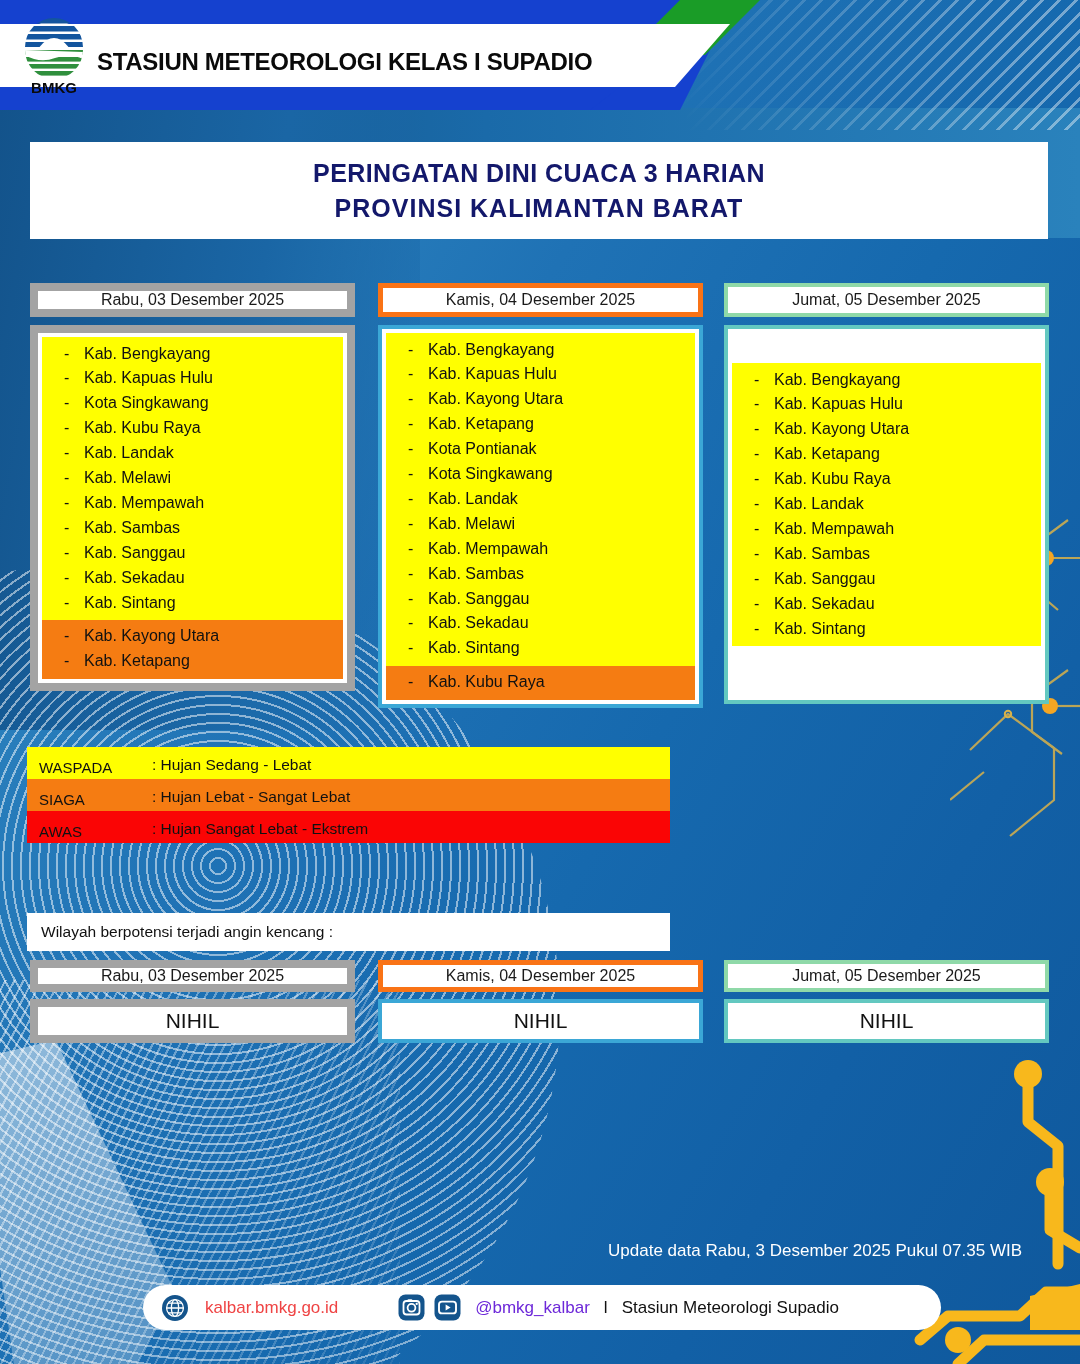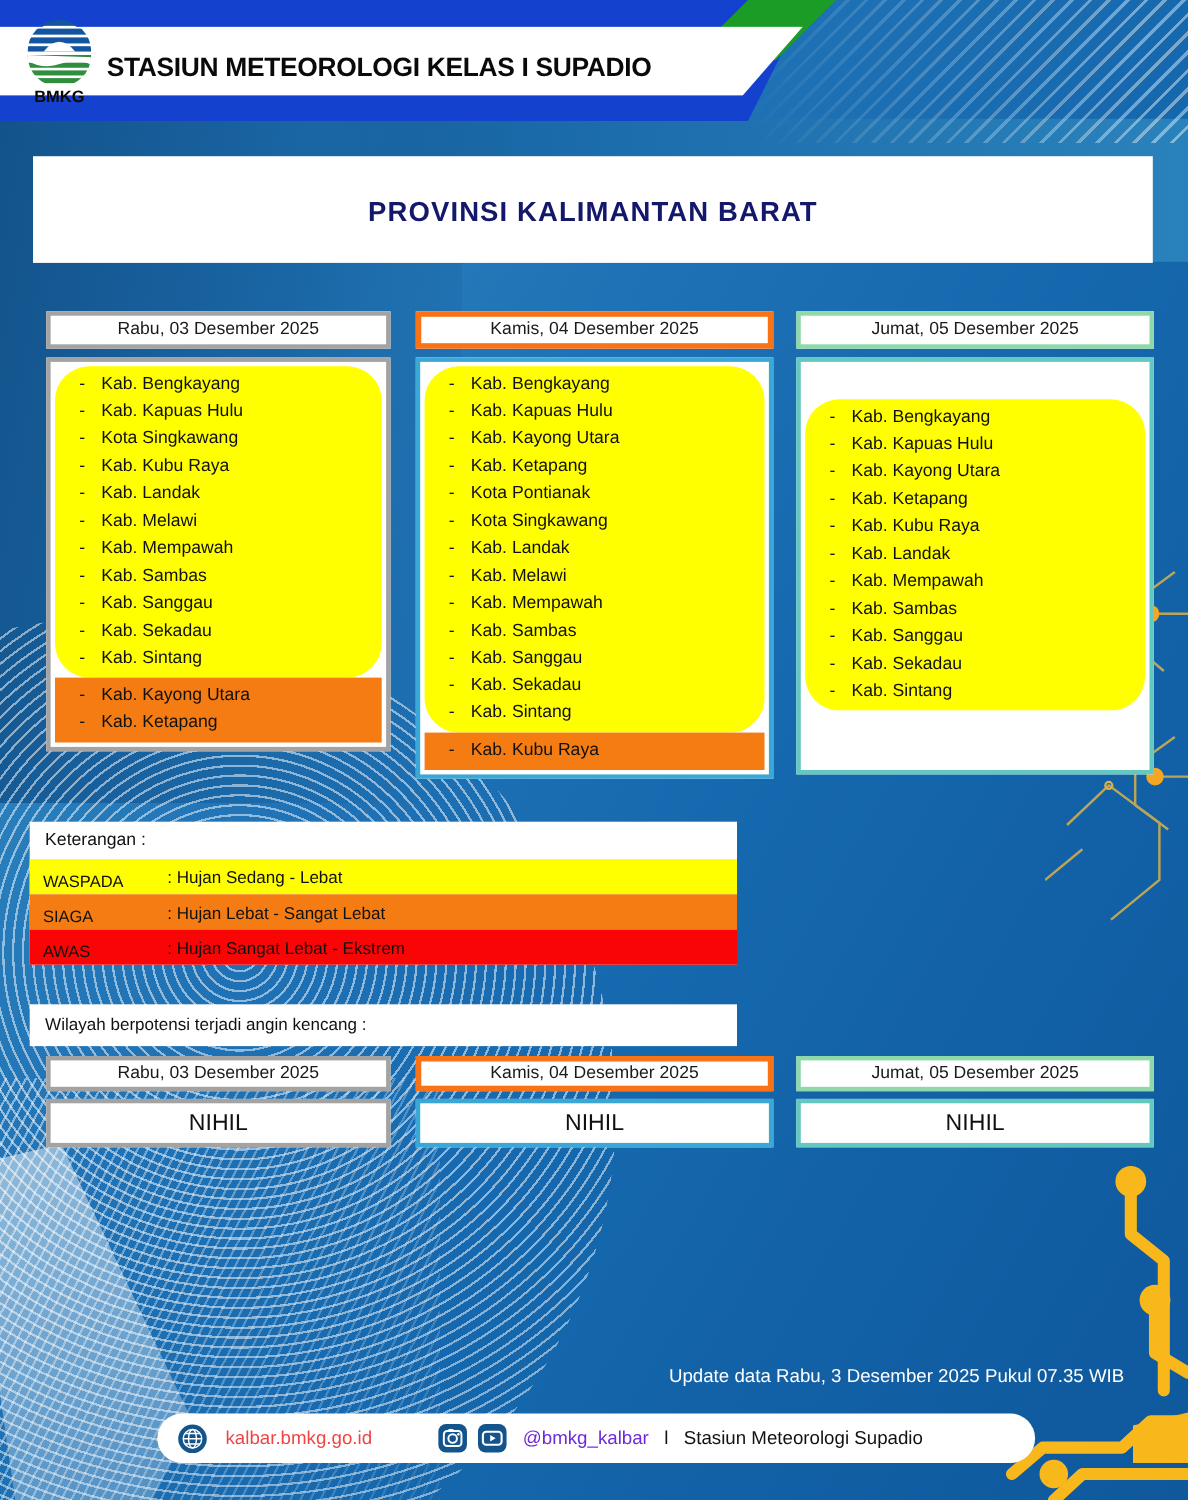--- a/index.html
+++ b/index.html
@@ -116,28 +116,28 @@
   .col.c1{ left:30px; }
   .col.c2{ left:378px; }
   .col.c3{ left:724px; }
 
   .col-head{
     height:34px; background:#ffffff;
     display:flex; align-items:center; justify-content:center;
     font-size:16px; color:#1a1a1a;
   }
   .col-body{ margin-top:8px; background:#ffffff; padding:4px; }
-  .b-red   { border:4px solid #a3a3a3;margin-left:12px; }
+  .b-red   { border:8px solid #a3a3a3; }
   .b-cyan  { border:5px solid #f97316; }
   .b-green { border:4px solid #8fd9a8; }
   .b-cyan2 { border:4px solid #3ba7d6; }
   .b-teal  { border:4px solid #63c8c0; }
 
   .grp{ padding:4px 0 5px 0; }
-  .grp.yellow{ background:#ffff00;border-radius:31px; }
+  .grp.yellow{ background:#ffff00; }
   .grp.orange{ background:#f57c12; }
   .grp li{
     list-style:none; font-size:16px; color:#111;
     padding:3.5px 0 3.5px 22px; line-height:1.12;
   }
   .grp li .dash{ display:inline-block; width:20px; }
   .spacer-w{ background:#ffffff; }
 
   
   .legend{
@@ -266,20 +266,21 @@
       <rect x="6" y="57" width="62" height="4.6" fill="#2f8f3d"></rect>
       <path d="M6 40 q16 10 32 4 q16 -6 30 2 l0 -8 L6 36 Z" fill="#ffffff"></path>
     </g>
     <text x="37" y="79" font-family="Liberation Sans, sans-serif" font-size="15" font-weight="bold" fill="#0a0a0a" text-anchor="middle">BMKG</text>
   </svg>
 
   <div class="hdr-title">STASIUN METEOROLOGI KELAS I SUPADIO</div>
 </div>
 
 <div class="title-panel">
+  <div class="t1">PERINGATAN DINI CUACA 3 HARIAN</div>
   <div class="t2">PROVINSI  KALIMANTAN  BARAT</div>
 </div>
 
 <div class="cols">
 
   <div class="col c1">
     <div class="col-head b-red">Rabu, 03 Desember 2025</div>
     <div class="col-body b-red">
       <ul class="grp yellow">
         <li><span class="dash">-</span><span>Kab. Bengkayang</span></li>
@@ -341,21 +342,20 @@
         <li><span class="dash">-</span><span>Kab. Sanggau</span></li>
         <li><span class="dash">-</span><span>Kab. Sekadau</span></li>
         <li><span class="dash">-</span><span>Kab. Sintang</span></li>
       </ul>
       <div class="spacer-w" style="height:50px"></div>
     </div>
   </div>
 </div>
 
 <div class="legend">
-  <div class="legend-title">Keterangan :</div>
   <div class="lg-row lg-waspada">
     <span class="lbl">WASPADA</span>
     <span class="desc">: Hujan Sedang - Lebat</span>
   </div>
   <div class="lg-row lg-siaga">
     <span class="lbl">SIAGA</span>
     <span class="desc">: Hujan Lebat - Sangat Lebat</span>
   </div>
   <div class="lg-row lg-awas">
     <span class="lbl">AWAS</span>

